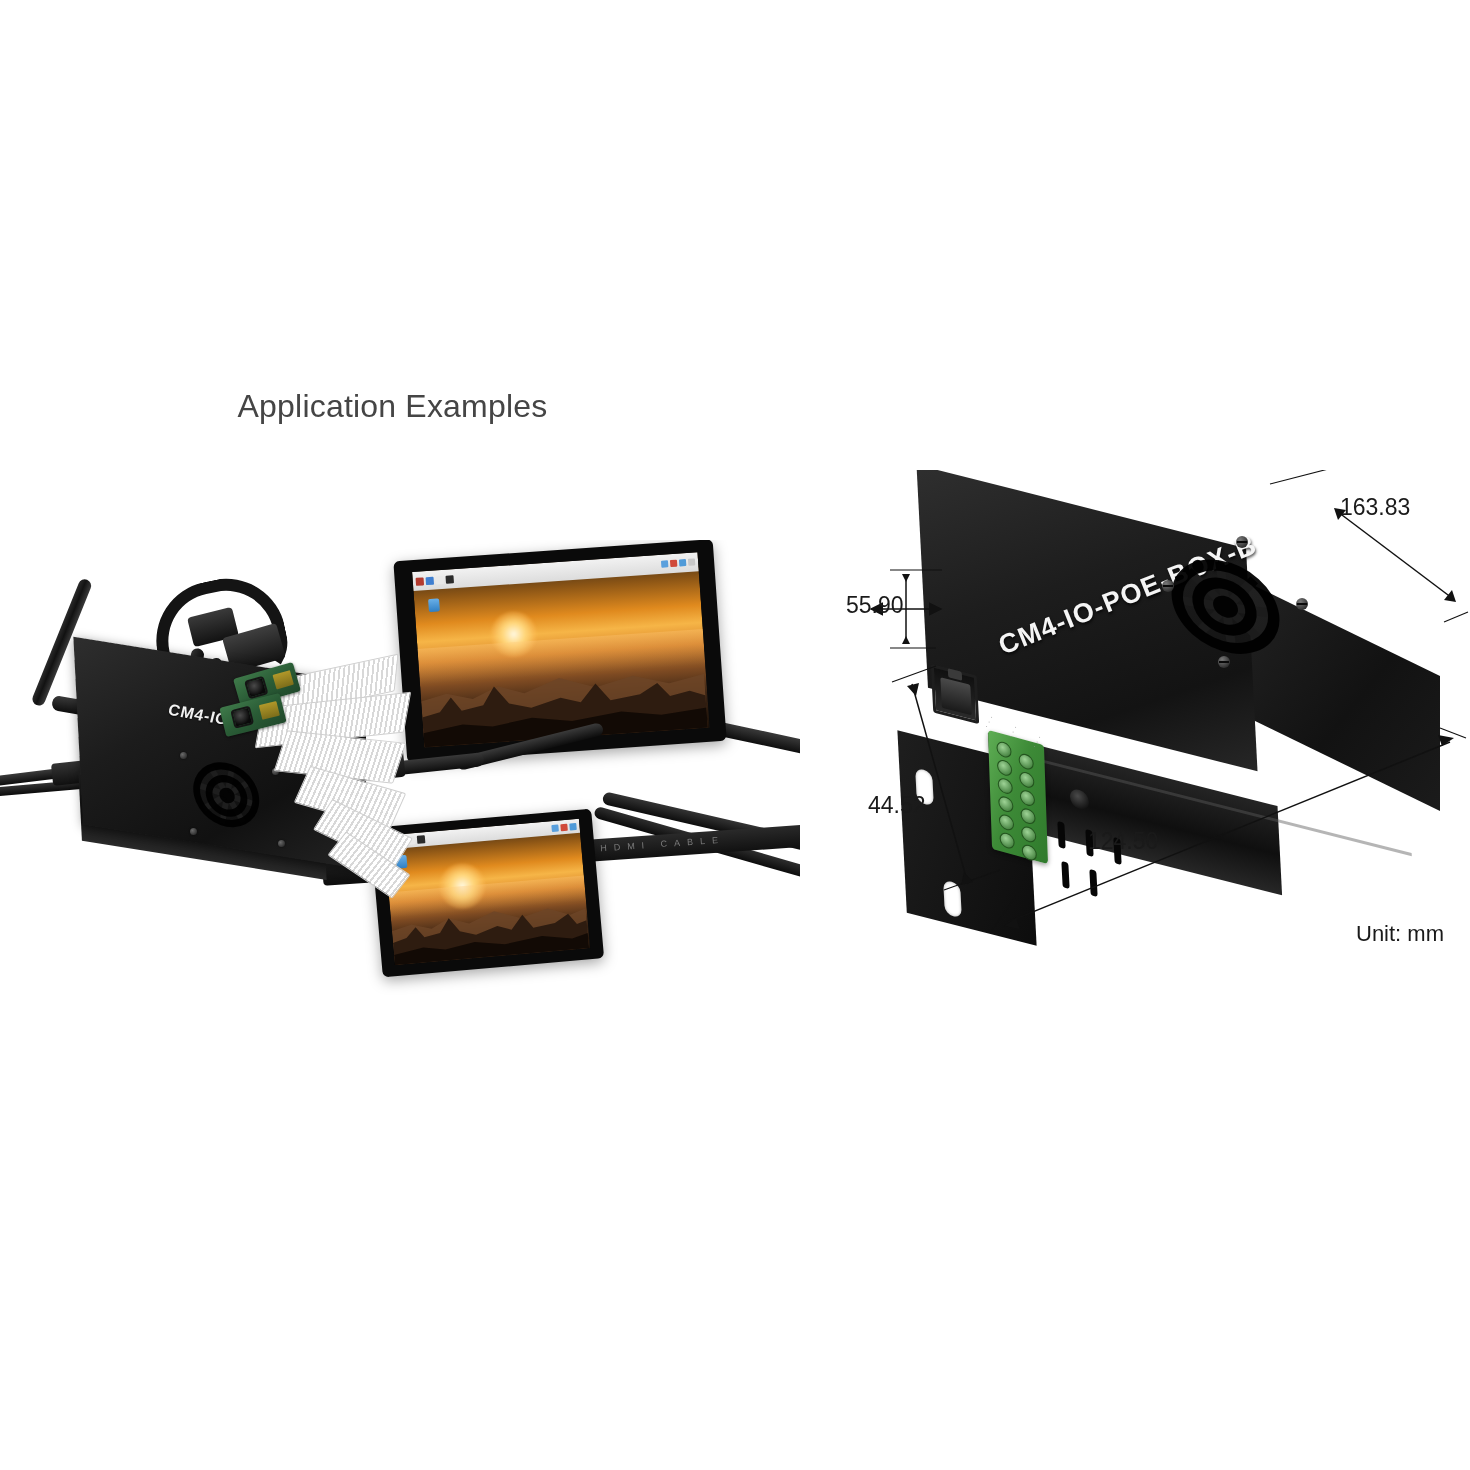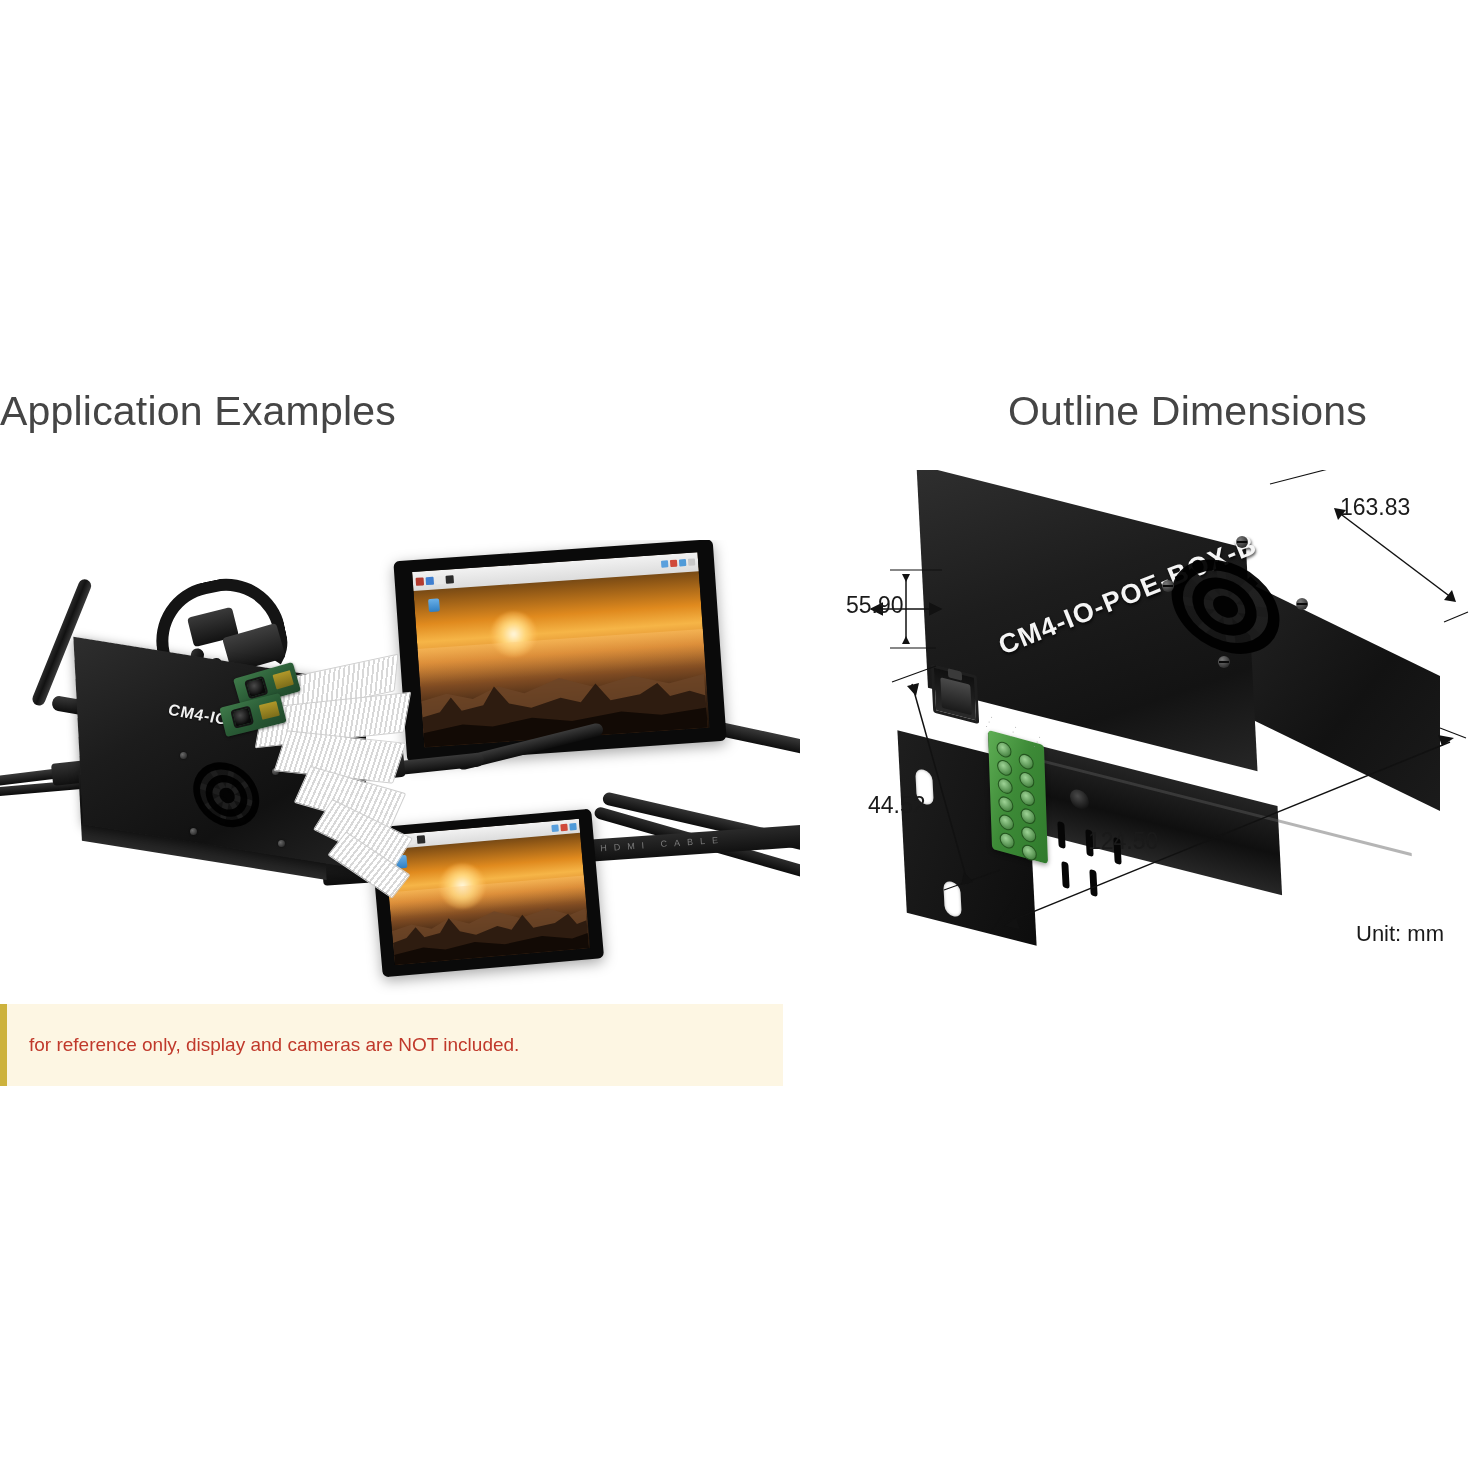--- a/index.html
+++ b/index.html
@@ -9,21 +9,21 @@
     width: 1470px; height: 1470px;
     background: #ffffff;
     font-family: "Liberation Sans", sans-serif;
     overflow: hidden;
   }
   #page { position: relative; width: 1470px; height: 1470px; background:#fff; }
 
   
   .h-app {
     position: absolute; left: 0; top: 388px; width: 785px;
-    text-align: left; font-size: 41px; font-weight: 400;
+    text-align: center; font-size: 32px; font-weight: 400;
     color: #454545; letter-spacing: .2px;
   }
   .h-out {
     position: absolute; left: 905px; top: 388px; width: 565px;
     text-align: center; font-size: 41px; font-weight: 400;
     color: #454545; letter-spacing: .2px;
   }
   .subtitle {
     position: absolute; left: 12px; top: 456px; width: 762px;
     text-align: center; font-size: 21.5px; color: #4a4a4a;
@@ -300,21 +300,20 @@
   .dim-txt { position: absolute; font-size: 23px; color: #1a1a1a; white-space: nowrap; }
   .unit-txt { position: absolute; font-size: 22px; color: #1a1a1a; }
   svg.dims { position: absolute; left: 0; top: 0; width: 630px; height: 500px; overflow: visible; }
 </style>
 </head>
 <body>
 
 <div id="page">
 
   <div class="h-app">Application Examples</div>
-  <div class="h-out">Outline Dimensions</div>
 
   <div class="stage" id="photo-left">
 
     <div class="rc1"></div>
     <div class="rc2"></div>
     <div class="rc3"></div>
     <div class="rflat"></div>
     <div class="rflat-txt">HDMI CABLE</div>
 
     <div class="loop"></div>
@@ -521,17 +520,14 @@
     </svg>
 
     <div class="dim-txt" style="left:6px;  top:122px">55.90</div>
     <div class="dim-txt" style="left:500px; top:24px">163.83</div>
     <div class="dim-txt" style="left:28px;  top:322px">44.52</div>
     <div class="dim-txt" style="left:248px; top:358px">124.50</div>
   </div>
 
   <div class="unit-txt" style="left:1356px; top:921px">Unit: mm</div>
 
-  <div class="note">
-    <div class="note-text">for reference only, display and cameras are NOT included.</div>
-  </div>
 
 </div>
 
 </body></html>

